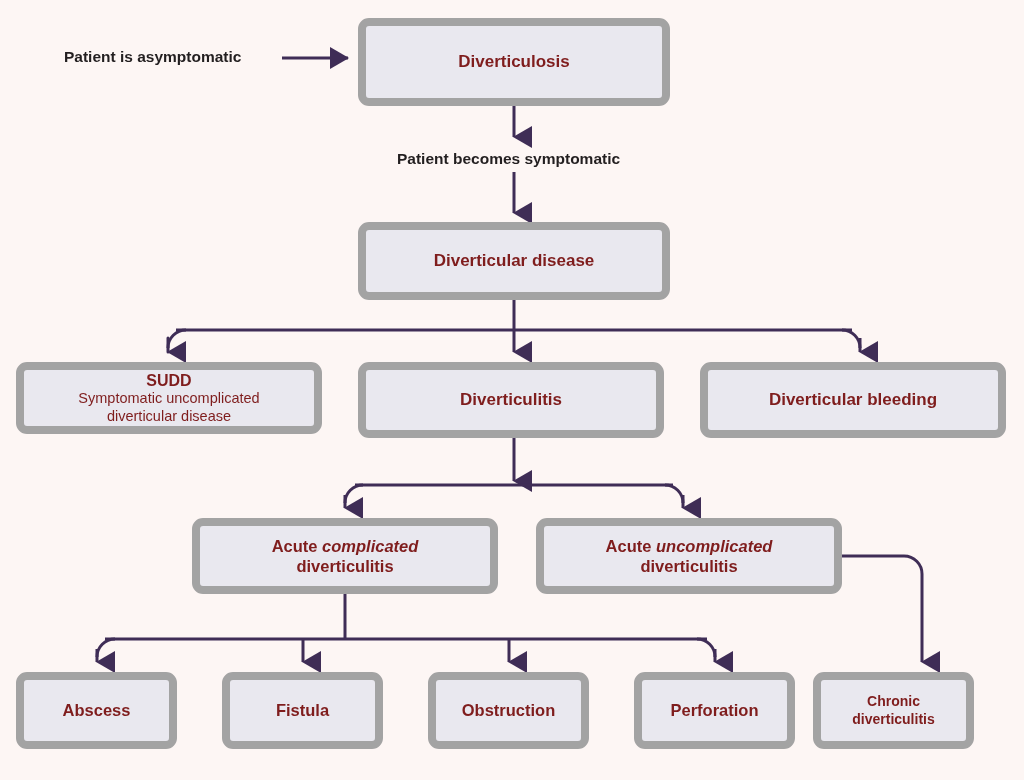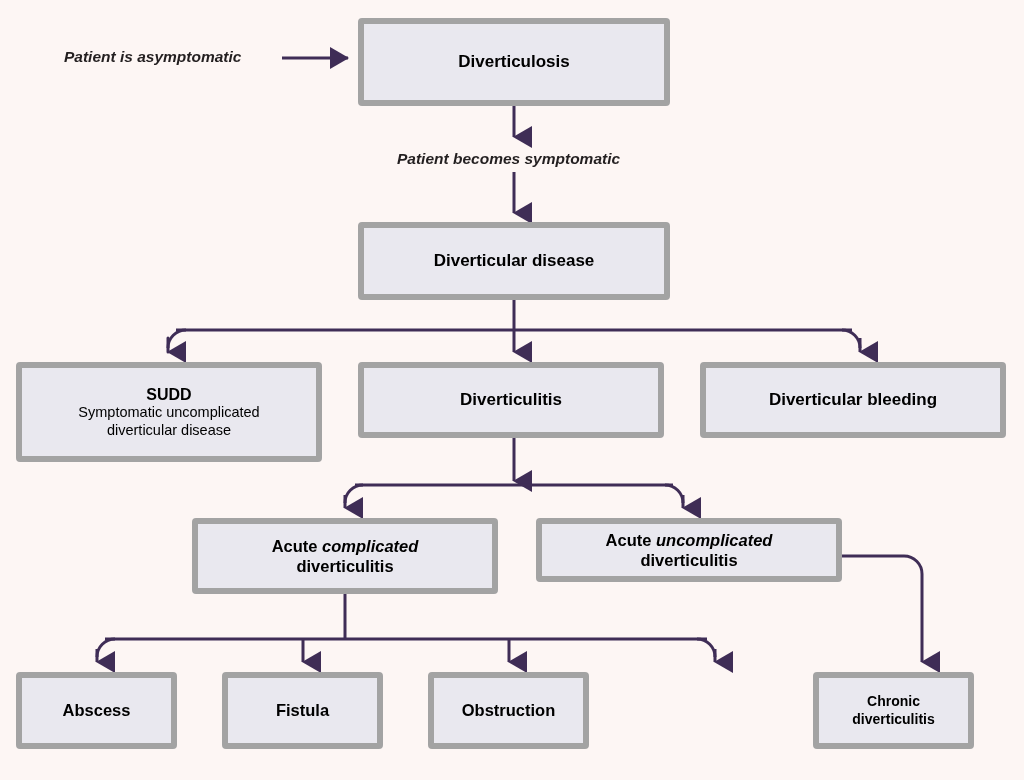--- a/index.html
+++ b/index.html
@@ -24,27 +24,27 @@
     left: 0;
     top: 0;
     width: 1024px;
     height: 780px;
     pointer-events: none;
   }
   .node {
     position: absolute;
     box-sizing: border-box;
     background: #e9e8ef;
-    border: 6px solid #a3a3a3;
-    border-radius: 4px;
+    border: 8px solid #a3a3a3;
+    border-radius: 11px;
     display: flex;
     align-items: center;
     justify-content: center;
     text-align: center;
-    color: #000000;
+    color: #7f1d1d;
     font-weight: bold;
     line-height: 1.22;
     padding: 4px 8px;
   }
   .node .txt {
     display: block;
     width: 100%;
   }
   .node .sub {
     display: block;
@@ -54,30 +54,29 @@
     line-height: 1.2;
   }
   .node .ital {
     font-style: italic;
   }
   .edge-label {
     position: absolute;
     color: #231f20;
     font-weight: bold;
     white-space: nowrap;
-    font-style: italic;
   }
   
   #n-diverticulosis   { left: 358px; top: 18px;  width: 312px; height: 88px;  font-size: 17px; }
   #n-diverticular-dis { left: 358px; top: 222px; width: 312px; height: 78px;  font-size: 17px; }
-  #n-sudd             { left: 16px;  top: 362px; width: 306px; height: 100px;  font-size: 16px; }
+  #n-sudd             { left: 16px;  top: 362px; width: 306px; height: 72px;  font-size: 16px; }
   #n-diverticulitis   { left: 358px; top: 362px; width: 306px; height: 76px;  font-size: 17px; }
   #n-bleeding         { left: 700px; top: 362px; width: 306px; height: 76px;  font-size: 17px; }
   #n-acute-comp       { left: 192px; top: 518px; width: 306px; height: 76px;  font-size: 16.5px; }
-  #n-acute-uncomp     { left: 536px; top: 518px; width: 306px; height: 64px;  font-size: 16.5px; }
+  #n-acute-uncomp     { left: 536px; top: 518px; width: 306px; height: 76px;  font-size: 16.5px; }
   #n-abscess          { left: 16px;  top: 672px; width: 161px; height: 77px;  font-size: 16.5px; }
   #n-fistula          { left: 222px; top: 672px; width: 161px; height: 77px;  font-size: 16.5px; }
   #n-obstruction      { left: 428px; top: 672px; width: 161px; height: 77px;  font-size: 16.5px; padding-left: 8px; }
   #n-perforation      { left: 634px; top: 672px; width: 161px; height: 77px;  font-size: 16.5px; }
   #n-chronic          { left: 813px; top: 672px; width: 161px; height: 77px;  font-size: 14px; }
 
   #lbl-asymptomatic { left: 64px;  top: 48px;  font-size: 15.5px; }
   #lbl-symptomatic  { left: 397px; top: 150px; font-size: 15.5px; }
 </style>
 </head>
@@ -172,20 +171,23 @@
 
   <div class="node" id="n-abscess">
     <span class="txt">Abscess</span>
   </div>
   <div class="node" id="n-fistula">
     <span class="txt">Fistula</span>
   </div>
   <div class="node" id="n-obstruction">
     <span class="txt">Obstruction</span>
   </div>
+  <div class="node" id="n-perforation">
+    <span class="txt">Perforation</span>
+  </div>
   <div class="node" id="n-chronic">
     <span class="txt">
       <span>Chronic</span>
       <br>
       <span>diverticulitis</span>
     </span>
   </div>
 
 </div>
 

